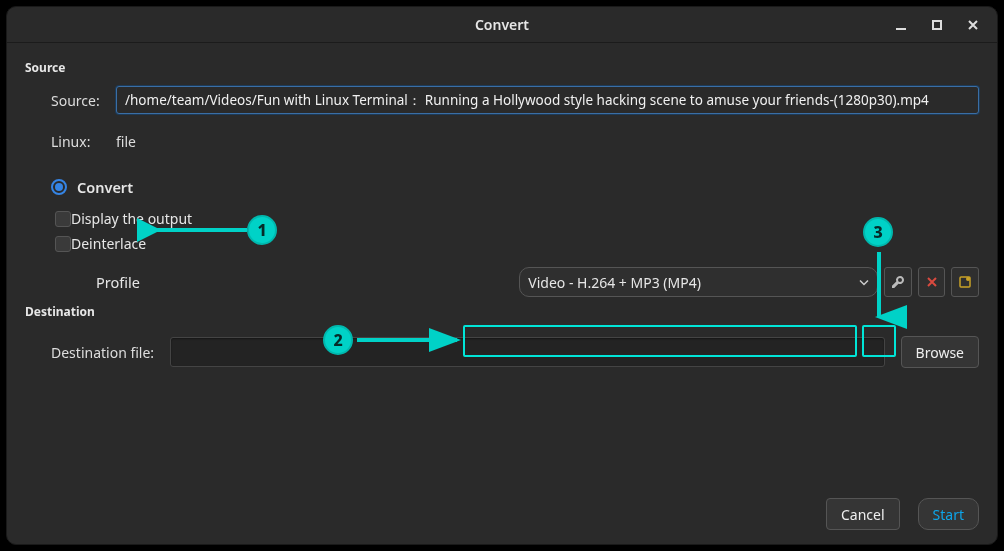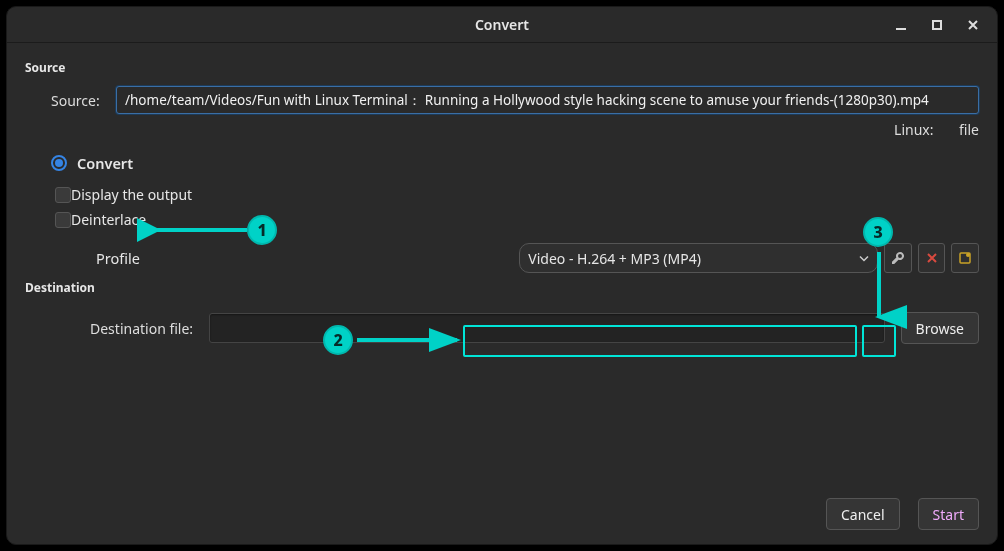--- a/index.html
+++ b/index.html
@@ -13,21 +13,21 @@
   .titlebar {
     height: 36px; display: flex; align-items: center; justify-content: center;
     position: relative; font-weight: 600; font-size: 14px;
     border-bottom: 1px solid #1b1b1b;
   }
   .titlebar .controls { position: absolute; right: 6px; top: 0; height: 36px; display: flex; align-items: center; gap: 0; }
   .titlebar .ctrl { width: 36px; height: 36px; display: flex; align-items: center; justify-content: center; color: #ddd; }
   .titlebar .ctrl svg { width: 14px; height: 14px; }
   .content { padding: 8px 18px 0 18px; flex: 1; display: flex; flex-direction: column; }
   .section-title { font-weight: 700; font-size: 12px; margin: 8px 0 10px 0; }
-  .row { display: flex; align-items: center; gap: 10px; margin-bottom: 6px; justify-content: flex-end; }
+  .row { display: flex; align-items: center; gap: 10px; margin-bottom: 18px; }
   .label { font-size: 14px; color: #ddd; }
   .source-box {
     flex: 1; background: #2a2a2a; border: 1px solid #3a6ea5; border-radius: 3px; height: 28px;
     display: flex; align-items: center; padding: 0 8px; font-size: 13.5px; color: #f0f0f0;
     box-shadow: 0 0 0 1px #1d3a57;
   }
   .indent { padding-left: 26px; }
   .settings-body { padding-left: 26px; }
   .radio, .check {
     width: 16px; height: 16px; border-radius: 50%; border: 2px solid #aaa; display: inline-flex;
@@ -46,30 +46,30 @@
     display: flex; align-items: center; padding: 0 8px; font-size: 14px; position: relative;
     width: 390px;
   }
   .select .caret { position: absolute; right: 8px; top: 50%; transform: translateY(-50%); }
   .iconbtn {
     width: 30px; height: 30px; background: #2f2f2f; border: 1px solid #555; border-radius: 3px;
     display: flex; align-items: center; justify-content: center; margin-left: 6px; font-size: 14px;
   }
   .iconbtn.del { color: #d94a3f; }
   .iconbtn svg { width: 14px; height: 14px; }
-  .dest-row { display: flex; align-items: center; gap: 16px; margin-top: 6px; margin-left: 39px; }
+  .dest-row { display: flex; align-items: center; gap: 16px; margin-top: 6px; }
   .dest-input {
     flex: 1; height: 30px; background: #232323; border: 1px solid #444; border-radius: 3px;
     box-shadow: inset 0 1px 2px rgba(0,0,0,.4);
   }
   .btn {
     height: 32px; padding: 0 14px; background: #353535; border: 1px solid #555; border-radius: 4px;
     display: flex; align-items: center; justify-content: center; font-size: 14px; color: #eee;
   }
-  .btn.disabled { color: #f0abfc; }
+  .btn.disabled { color: #0ea5e9; border-radius: 10px; }
   .footer { display: flex; justify-content: flex-end; gap: 18px; padding: 10px 18px 14px 0; }
   
   .anno { position: absolute; pointer-events: none; }
   .badge {
     width: 30px; height: 30px; border-radius: 50%; background: #00d2c7; color: #052b29;
     font-weight: 800; font-size: 16px; display: flex; align-items: center; justify-content: center;
     border: 2px solid #00b8ae;
   }
   .hl { position: absolute; border: 2px solid #00e5d8; pointer-events: none; border-radius: 2px; }
   svg.arrow { position: absolute; overflow: visible; }

